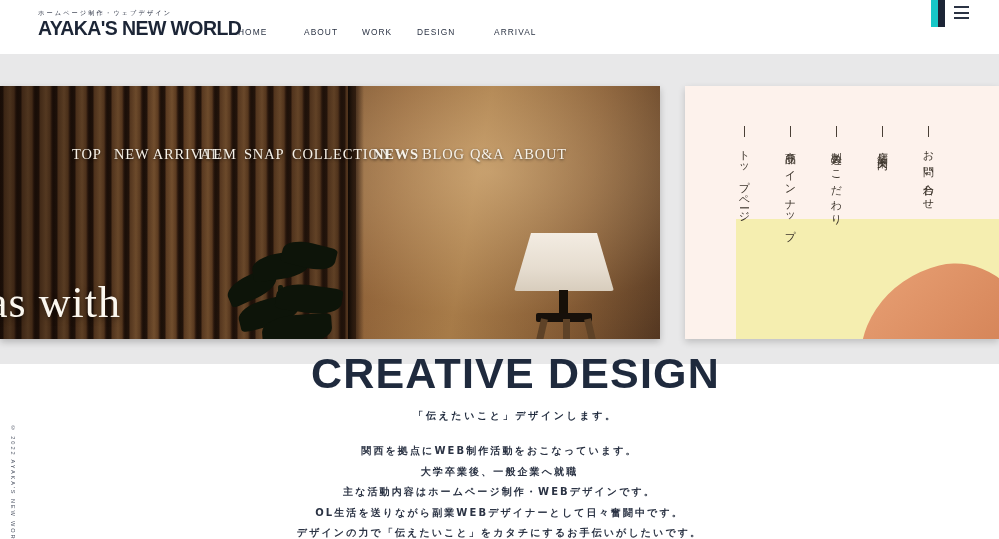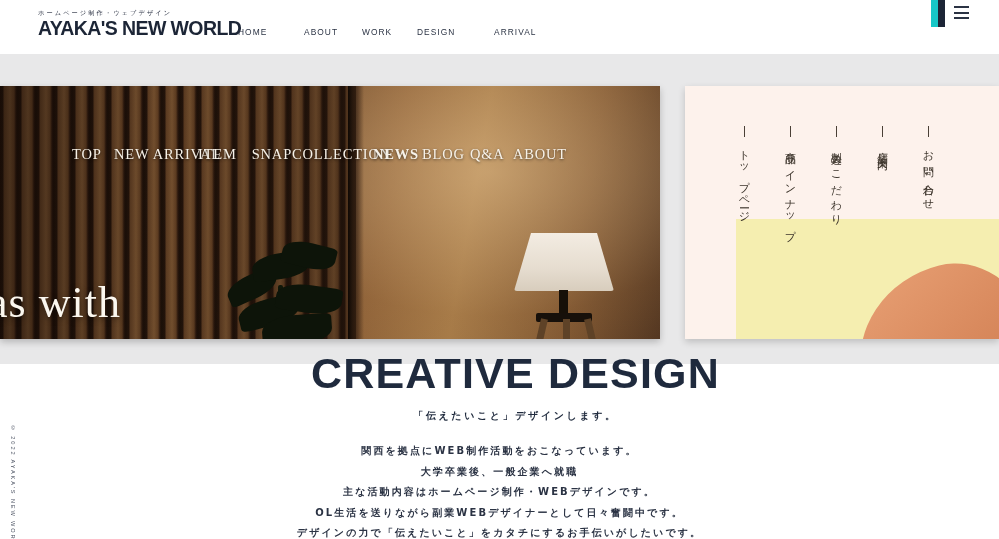--- a/index.html
+++ b/index.html
@@ -149,21 +149,21 @@
   }
   .hero-nav a {
     color:#f6f1e8; text-decoration:none;
     font-family:"Liberation Serif", serif;
     font-size:14.5px; letter-spacing:0.8px; white-space:nowrap;
     text-shadow:0 1px 3px rgba(0,0,0,0.6);
   }
   .hn-top        { width:42px; }
   .hn-newarrival { width:84px; }
   .hn-item       { width:46px; }
-  .hn-snap       { width:48px;text-align:right; }
+  .hn-snap       { width:48px; }
   .hn-collection { width:81px; }
   .hn-news       { width:49px;font-weight:bold; }
   .hn-blog       { width:48px; }
   .hn-qa         { width:43px; }
   .hn-about      { width:50px; }
 
   .hero-script {
     position:absolute; left:-12px; bottom:14px; z-index:3;
     font-family:"Liberation Serif", serif;
     font-size:44px; color:#fbf7ef; letter-spacing:1px;

